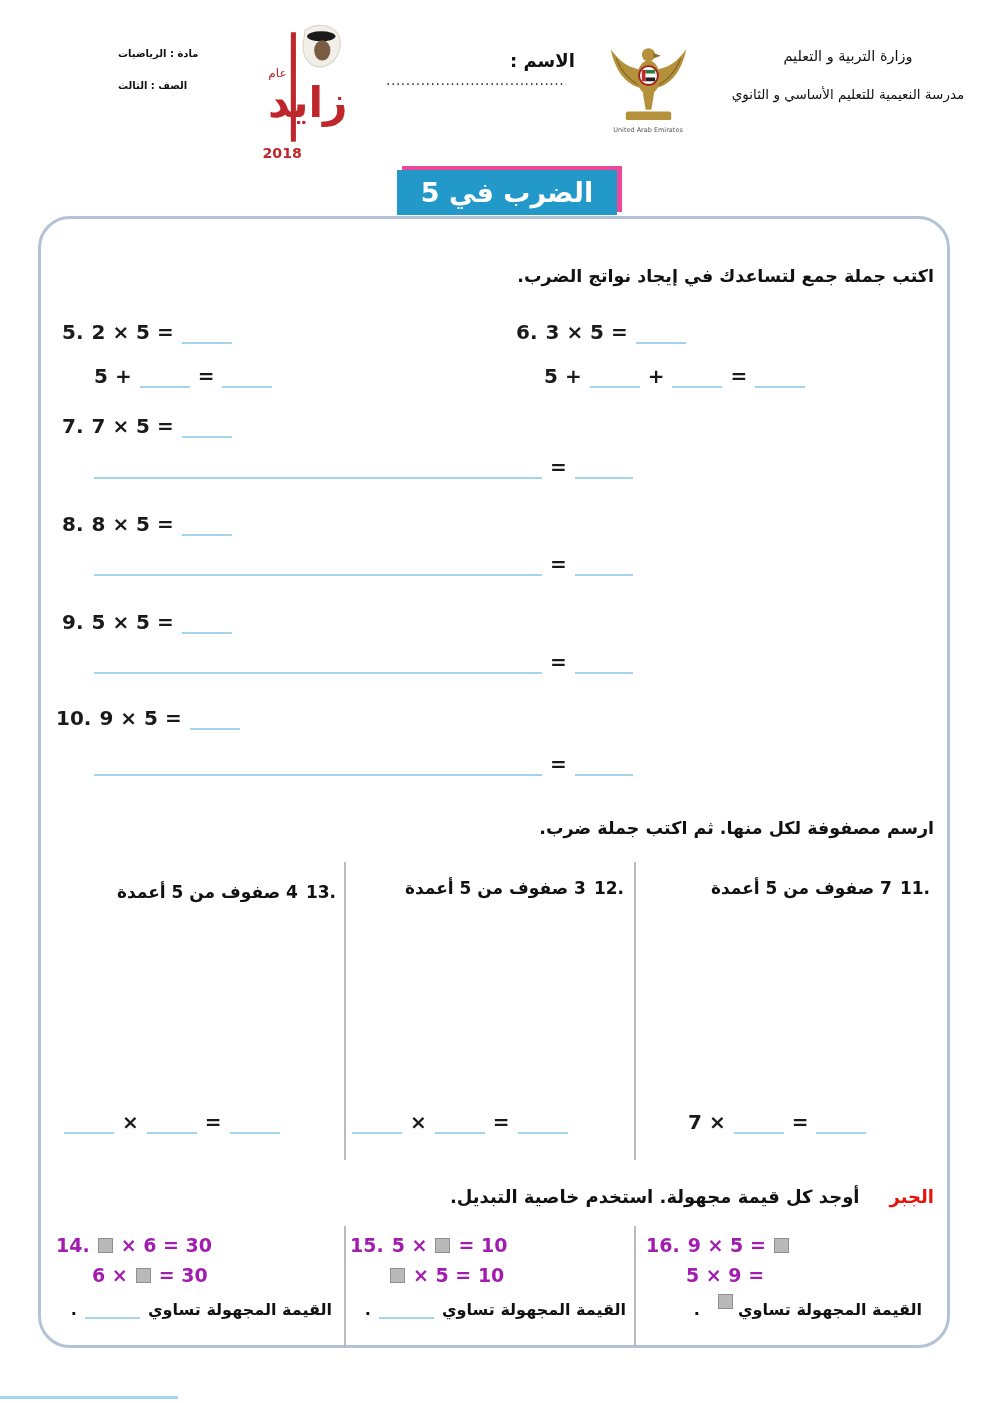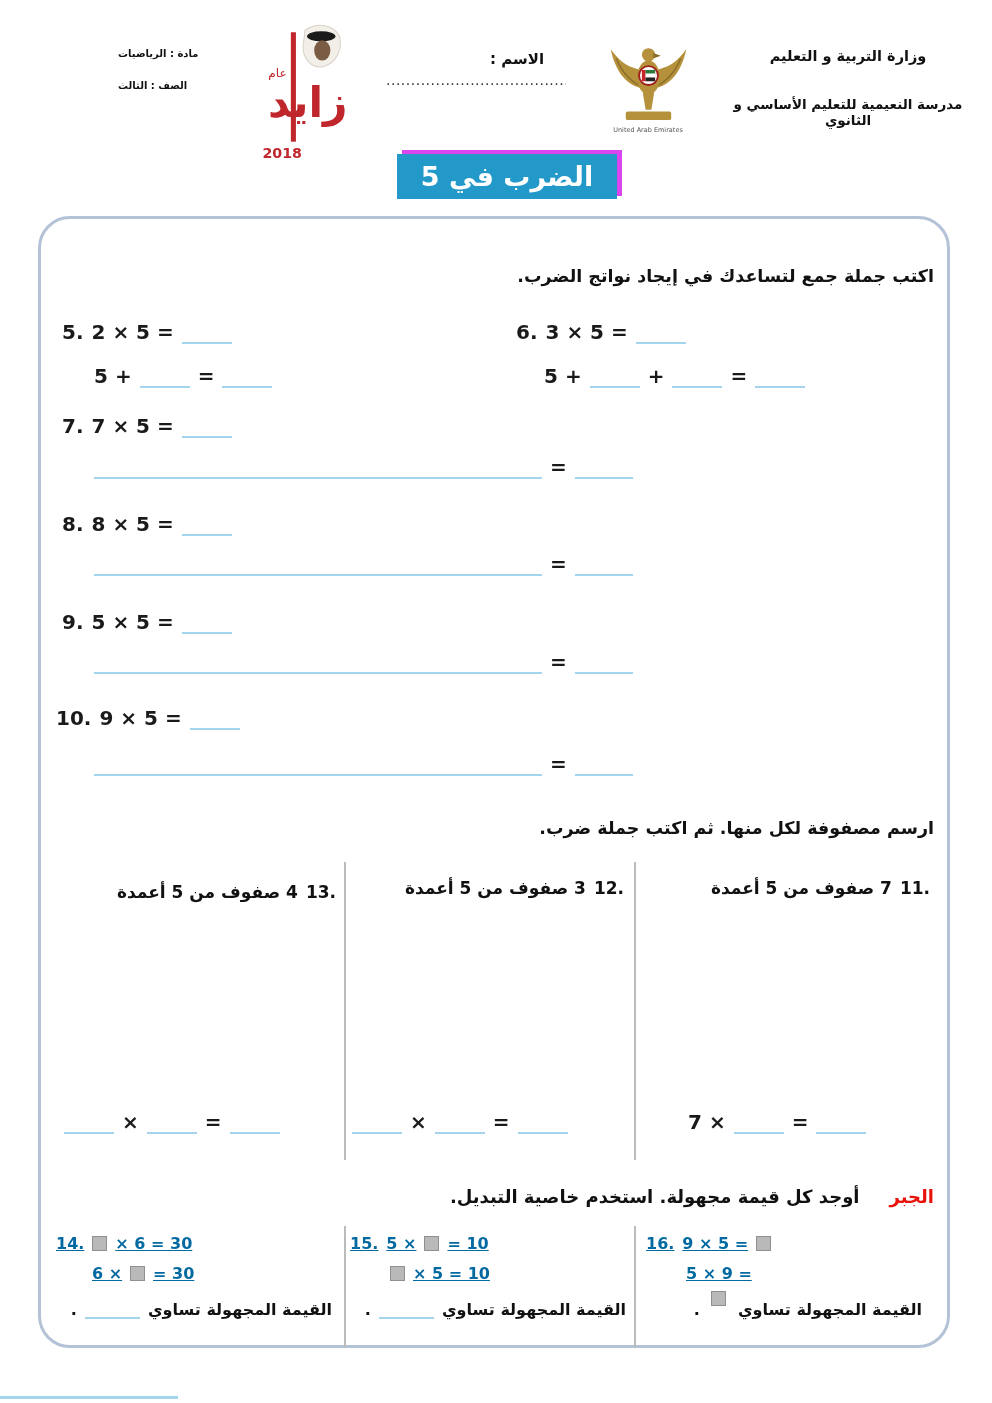--- a/index.html
+++ b/index.html
@@ -4,30 +4,30 @@
 <style>
   * { margin:0; padding:0; box-sizing:border-box; }
   body { background:#ffffff; font-family:"DejaVu Sans", sans-serif; }
   .page { position:relative; width:992px; height:1403px; background:#fff; overflow:hidden; }
   .abs { position:absolute; }
 
   
   .subject-block { left:118px; top:48px; width:130px; font-size:10px; font-weight:bold; color:#111; direction:rtl; text-align:left; }
   .subject-block .l2 { margin-top:21px; }
   .zayed { left:246px; top:14px; width:112px; height:152px; }
-  .name-label { left:490px; top:50px; font-size:15px; font-weight:bold; color:#111; direction:rtl; }
+  .name-label { left:510px; top:50px; font-size:18px; font-weight:bold; color:#111; direction:rtl; }
   .name-dots { left:386px; top:72px; width:180px; font-size:14px; color:#333; letter-spacing:0.5px; white-space:nowrap; overflow:hidden; }
   .emblem { left:598px; top:34px; width:100px; text-align:center; }
   .emblem-caption { font-size:6.5px; color:#555; margin-top:1px; }
-  .ministry-block { right:10px; top:48px; width:268px; text-align:center; font-weight:bold; color:#111; direction:rtl; }
+  .ministry-block { right:10px; top:48px; width:268px; text-align:center; font-weight:normal; color:#111; direction:rtl; }
   .ministry-block .l1 { font-size:14.5px; }
-  .ministry-block .l2 { font-size:13.5px; margin-top:32px; }
-
-  
-  .banner { left:402px; top:150px; width:220px; height:46px; background:#d946ef; }
+  .ministry-block .l2 { font-size:13.5px; margin-top:22px; }
+
+  
+  .banner { left:402px; top:166px; width:220px; height:46px; background:#ec4899; }
   .banner-inner { position:absolute; left:-5px; top:4px; width:220px; height:45px; background:#2299c9;
                   color:#fff; font-size:27px; font-weight:bold; display:flex; align-items:center; justify-content:center; direction:rtl; }
 
   
   .sheet { left:38px; top:216px; width:912px; height:1132px; border:3px solid #b3c2d6; border-radius:32px; }
   .sec-heading { right:55px; top:194px; font-size:33px; font-weight:bold; color:#26a4cf; background:#fff;
                  padding:0 12px 4px; direction:rtl; text-shadow:1.5px 1.5px 0 #0f6f94; }
   .instr { font-size:17.5px; font-weight:bold; color:#111; direction:rtl;margin-left:32px; }
   #instr1 { right:58px; top:266px; }
   #instr2 { right:58px; top:818px; }
@@ -49,21 +49,21 @@
   .num-ltr { direction:ltr; unicode-bidi:embed; }
   #h11 { left:648px; top:878px; width:282px; }
   #h12 { left:352px; top:878px; width:272px; }
   #h13 { left:60px;  top:882px; width:276px; }
   #eq11 { left:688px; top:1110px; }
   #eq12 { left:352px; top:1110px; }
   #eq13 { left:64px;  top:1110px; }
 
   .alg-header { right:58px; top:1186px; display:flex; gap:10px; direction:rtl; font-size:18px; font-weight:bold; color:#111; }
   .alg-label { color:#e8140c;margin-left:20px; }
-  .alg-line { display:flex; align-items:center; gap:8px; font-size:16px; font-weight:bold; color:#0369a1; white-space:nowrap;text-decoration:underline; }
+  .alg-line { display:flex; align-items:center; gap:8px; font-size:19px; font-weight:bold; color:#a21caf; white-space:nowrap; }
   .mbox { display:inline-block; width:15px; height:15px; background:#b9b9b9; border:1px solid #8f8f8f; }
   #a14l1 { left:56px;  top:1234px; }  #a14l2 { left:92px;  top:1264px; }
   #a15l1 { left:350px; top:1234px; }  #a15l2 { left:390px; top:1264px; }
   #a16l1 { left:646px; top:1234px; }  #a16l2 { left:686px; top:1264px;flex-direction:column; }
   .alg-footer { display:flex; align-items:flex-end; gap:8px; direction:rtl; font-size:16px; font-weight:bold; color:#111; }
   .alg-footer .blank { width:55px; height:18px; }
   .spacer { display:inline-block; width:22px; height:18px; }
   #a14f { left:50px;  top:1300px; width:282px; }
   #a15f { left:344px; top:1300px; width:282px; }
   #a16f { left:640px; top:1300px; width:282px; }

